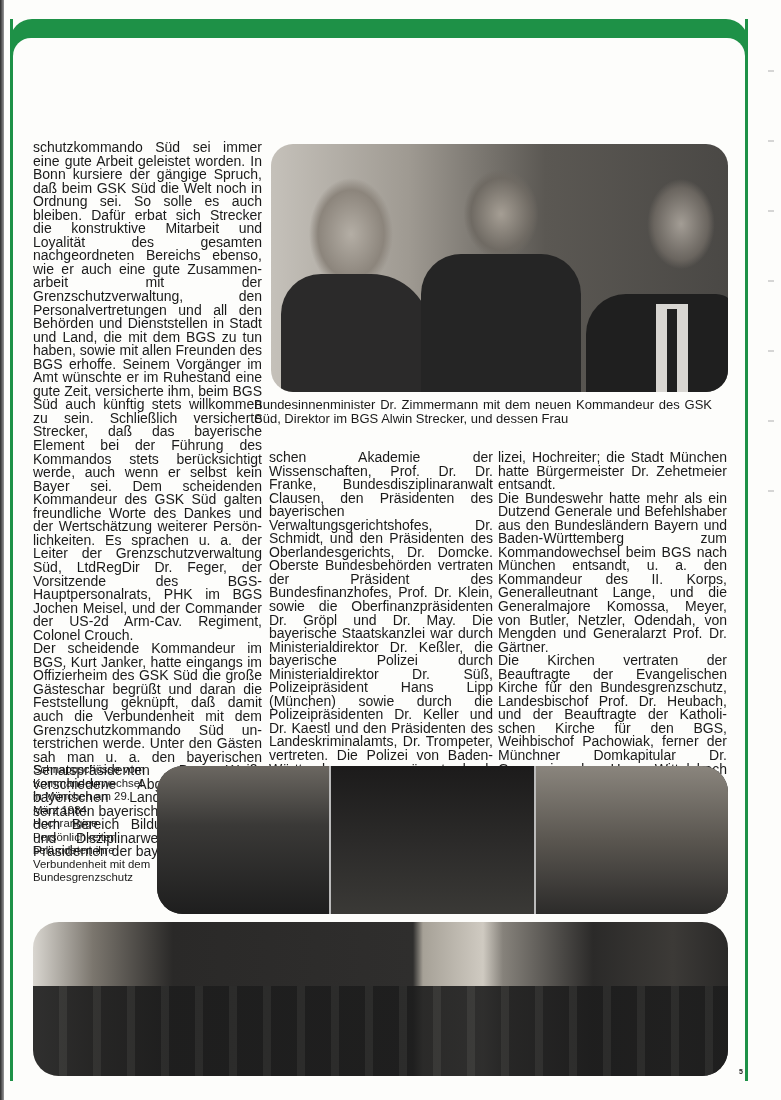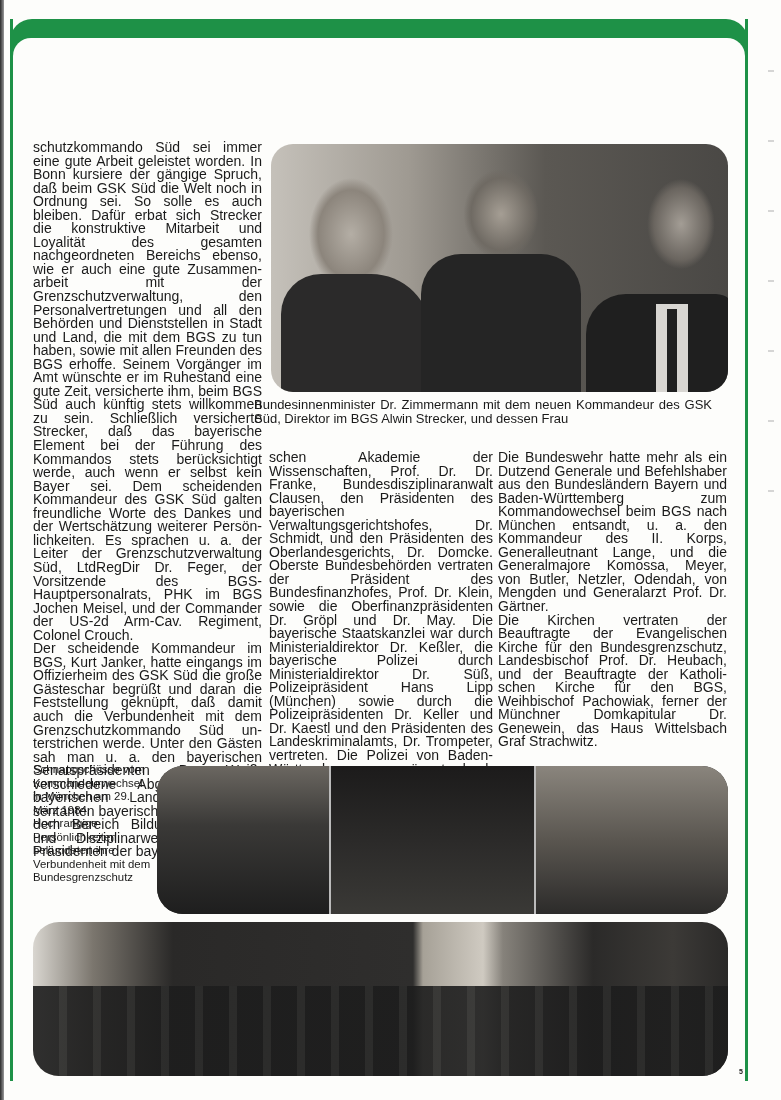--- a/index.html
+++ b/index.html
@@ -102,20 +102,21 @@
   <div class="shirt"></div>
   <div class="tie"></div>
 </div>
 <div class="caption-main">Bundesinnenminister Dr. Zimmermann mit dem neuen Kommandeur des GSK Süd, Direktor im BGS Alwin Strecker, und dessen Frau</div>
 
 <div class="col col-2">
   <p>schen Akademie der Wissenschaften, Prof. Dr. Dr. Franke, Bundesdisziplinaran­walt Clausen, den Präsidenten des bayeri­schen Verwaltungsgerichtshofes, Dr. Schmidt, und den Präsidenten des Ober­landesgerichts, Dr. Domcke. Oberste Bun­desbehörden vertraten der Präsident des Bundesfinanzhofes, Prof. Dr. Klein, sowie die Oberfinanzpräsidenten Dr. Gröpl und Dr. May. Die bayerische Staatskanzlei war durch Ministerialdirektor Dr. Keßler, die bayerische Polizei durch Ministerialdirek­tor Dr. Süß, Polizeipräsident Hans Lipp (München) sowie durch die Polizeipräsi­denten Dr. Keller und Dr. Kaestl und den Präsidenten des Landeskriminalamts, Dr. Trompeter, vertreten. Die Polizei von Ba­den-Württemberg war präsent durch den Inspekteur der Polizei dieses Landes, Ger­bert, und den Direktor der Bereitschaftspo-</p>
 </div>
 
 <div class="col col-3">
+  <p>lizei, Hochreiter; die Stadt München hatte Bürgermeister Dr. Zehetmeier entsandt.</p>
   <p>Die Bundeswehr hatte mehr als ein Dut­zend Generale und Befehlshaber aus den Bundesländern Bayern und Baden-Würt­temberg zum Kommandowechsel beim BGS nach München entsandt, u. a. den Kommandeur des II. Korps, Generalleut­nant Lange, und die Generalmajore Ko­mossa, Meyer, von Butler, Netzler, Oden­dah, von Mengden und Generalarzt Prof. Dr. Gärtner.</p>
   <p>Die Kirchen vertraten der Beauftragte der Evangelischen Kirche für den Bundes­grenzschutz, Landesbischof Prof. Dr. Heu­bach, und der Beauftragte der Katholi­schen Kirche für den BGS, Weihbischof Pachowiak, ferner der Münchner Domka­pitular Dr. Genewein, das Haus Wittels­bach Graf Strachwitz.</p>
 </div>
 
 <div class="caption-side">Schnappschüsse vom Kommandeur­wechsel in Mün­chen am 29. März 1984. Hochrangige Persönlichkeiten bekundeten ihre Verbundenheit mit dem Bundesgrenz­schutz</div>
 
 <div class="photo photo-strip">
   <div class="strip-panel sp1"></div>
   <div class="strip-panel sp2"></div>
   <div class="strip-panel sp3"></div>

